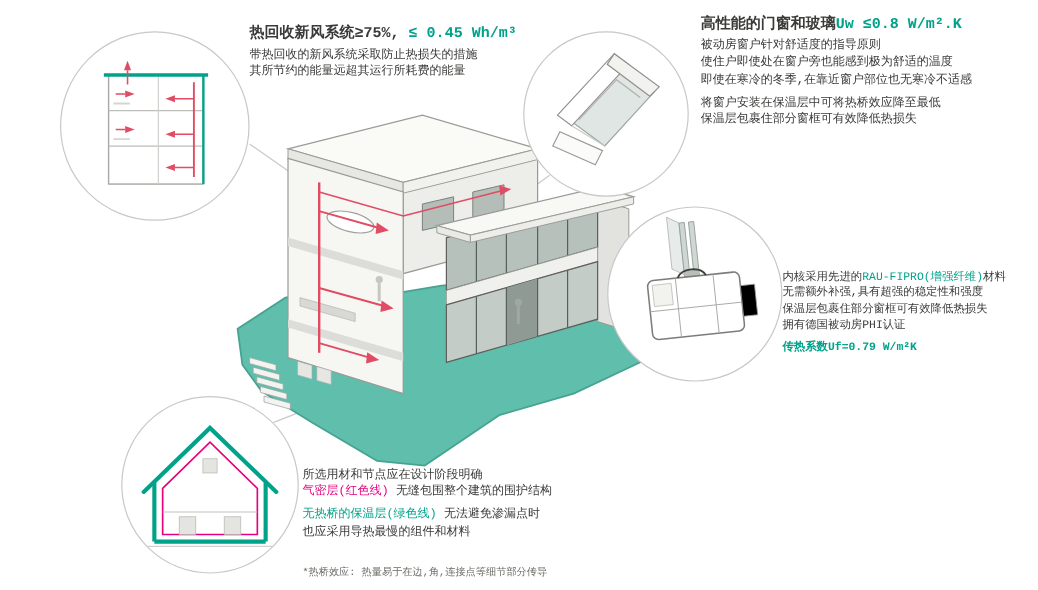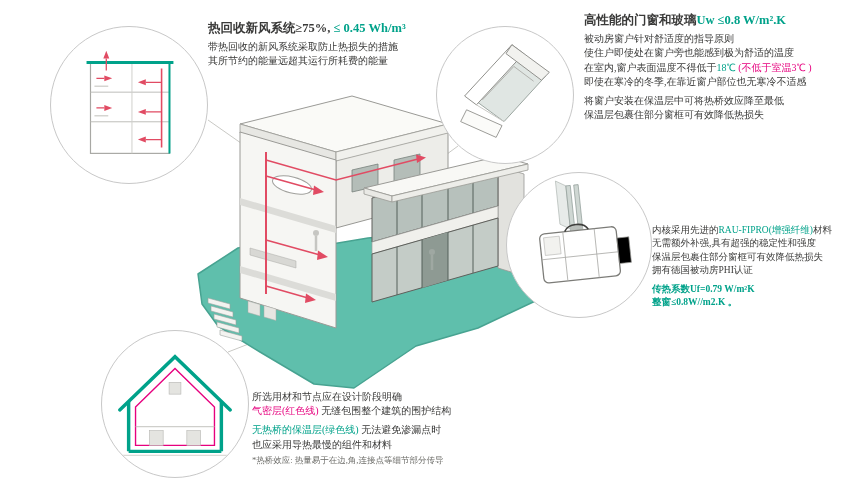--- a/index.html
+++ b/index.html
@@ -1,35 +1,35 @@
 <!DOCTYPE html>
 <html style="--teal: #00a28a; --magenta: #e6007e; --duct: #e14b63; --ground: #5fbfac; --dark: #3a3a39; --line: #c8c8c8;"><head>
 <meta charset="utf-8">
 <style>
   html,body{margin:0;padding:0;background:#fff;}
   .stage{position:relative;width:865px;height:492px;background:#fff;overflow:hidden;
-         font-family:Liberation Serif, serif;color:#3a3a39;}
+         font-family:Liberation Mono, monospace;color:#3a3a39;}
   .scene{position:absolute;left:0;top:0;z-index:0;}
   .callout-circle{position:absolute;border:1px solid #c8c8c8;border-radius:50%;background:#fff;
                   box-sizing:border-box;z-index:2;overflow:hidden;}
   .callout-circle svg{display:block;width:100%;height:100%;}
   .textblock{position:absolute;z-index:3;}
   .tb-title{font-size:12.5px;font-weight:bold;line-height:1.3;white-space:nowrap;}
   .tb-body{font-size:10px;line-height:1.42;margin-top:4px;}
   .tb-body .line{white-space:nowrap;}
   .gap{height:5px;}
   .teal{color:var(--teal);}
   .magenta{color:var(--magenta);}
   .teal-strong{color:var(--teal);font-weight:bold;}
   .tb-vent{left:208px;top:20px;width:250px;}
   .tb-win{left:584px;top:12px;width:276px;}
   .tb-prof{left:652px;top:212px;width:212px;}
   .tb-prof .tb-body{font-size:9.5px;margin-top:12px;}
   .tb-therm{left:252px;top:386px;width:330px;}
-  .note{font-size:8.5px;color:#6b6b67;margin-top:2px;white-space:nowrap;}
+  .note{font-size:8.5px;color:#6b6b67;margin-top:19px;white-space:nowrap;}
 </style>
 </head>
 <body>
 
 <div class="stage">
 
   <svg class="scene" width="865" height="492" viewBox="0 0 865 492">
 
     <g stroke="#c9c9c5" stroke-width="1" fill="none">
       <path d="M208,120 L248,148"></path>
@@ -174,37 +174,35 @@
       <div class="line">带热回收的新风系统采取防止热损失的措施</div>
       <div class="line">其所节约的能量远超其运行所耗费的能量</div>
     </div>
   </div>
 
   <div class="textblock tb-win">
     <div class="tb-title"><span>高性能的门窗和玻璃</span><span class="teal">Uw ≤0.8 W/m².K</span></div>
     <div class="tb-body">
       <div class="line">被动房窗户针对舒适度的指导原则</div>
       <div class="line">使住户即使处在窗户旁也能感到极为舒适的温度</div>
-      <div class="line"><span>在室内,窗户表面温度不得低于</span><span class="teal">18℃</span><span class="magenta"> (不低于室温3℃ )</span></div>
       <div class="line">即使在寒冷的冬季,在靠近窗户部位也无寒冷不适感</div>
       <div class="gap"></div>
       <div class="line">将窗户安装在保温层中可将热桥效应降至最低</div>
       <div class="line">保温层包裹住部分窗框可有效降低热损失</div>
     </div>
   </div>
 
   <div class="textblock tb-prof">
     <div class="tb-body">
       <div class="line"><span>内核采用先进的</span><span class="teal">RAU-FIPRO(增强纤维)</span><span>材料</span></div>
       <div class="line">无需额外补强,具有超强的稳定性和强度</div>
       <div class="line">保温层包裹住部分窗框可有效降低热损失</div>
       <div class="line">拥有德国被动房PHI认证</div>
       <div class="gap"></div>
       <div class="line teal-strong">传热系数Uf=0.79 W/m²K</div>
-      <div class="line teal-strong">整窗≤0.8W//m2.K 。</div>
     </div>
   </div>
 
   <div class="textblock tb-therm">
     <div class="tb-body">
       <div class="line">所选用材和节点应在设计阶段明确</div>
       <div class="line"><span class="magenta">气密层(红色线)</span><span> 无缝包围整个建筑的围护结构</span></div>
       <div class="gap"></div>
       <div class="line"><span class="teal">无热桥的保温层(绿色线)</span><span> 无法避免渗漏点时</span></div>
       <div class="line">也应采用导热最慢的组件和材料</div>

